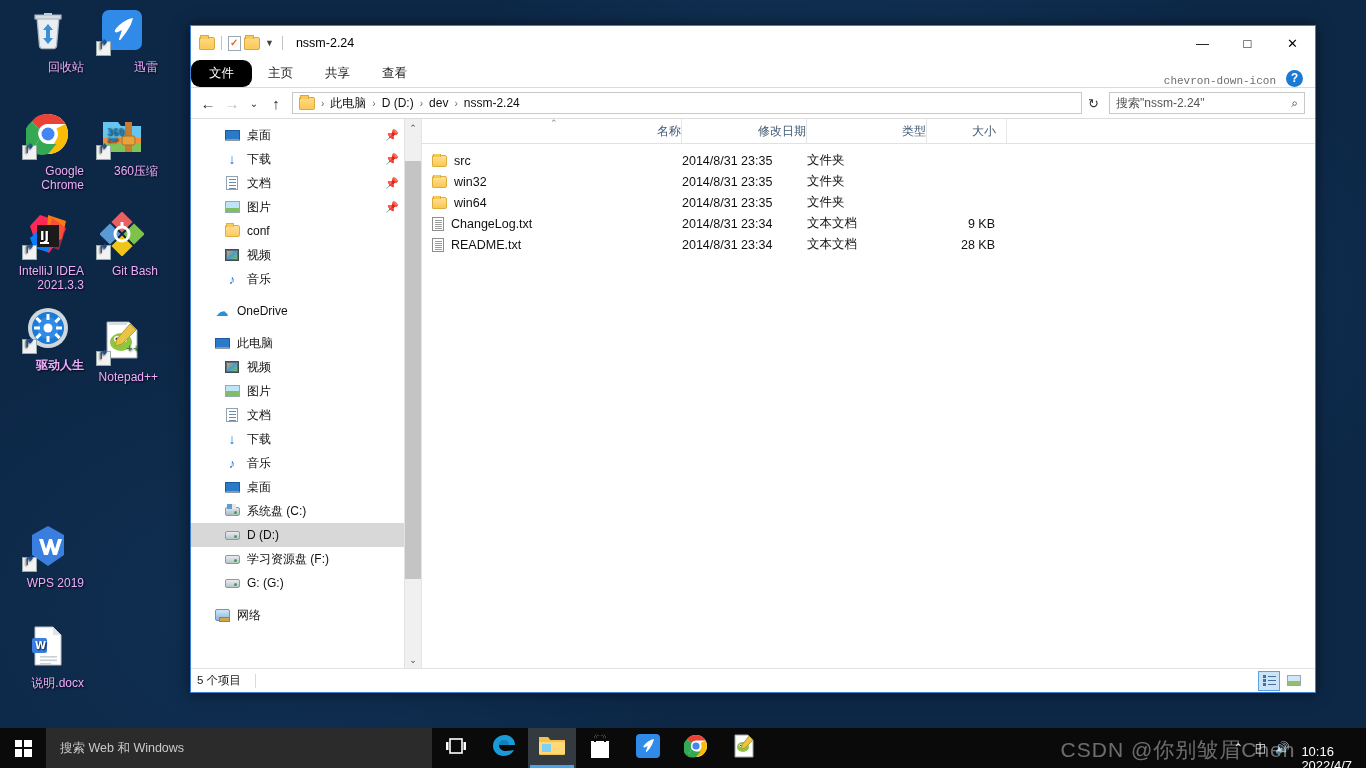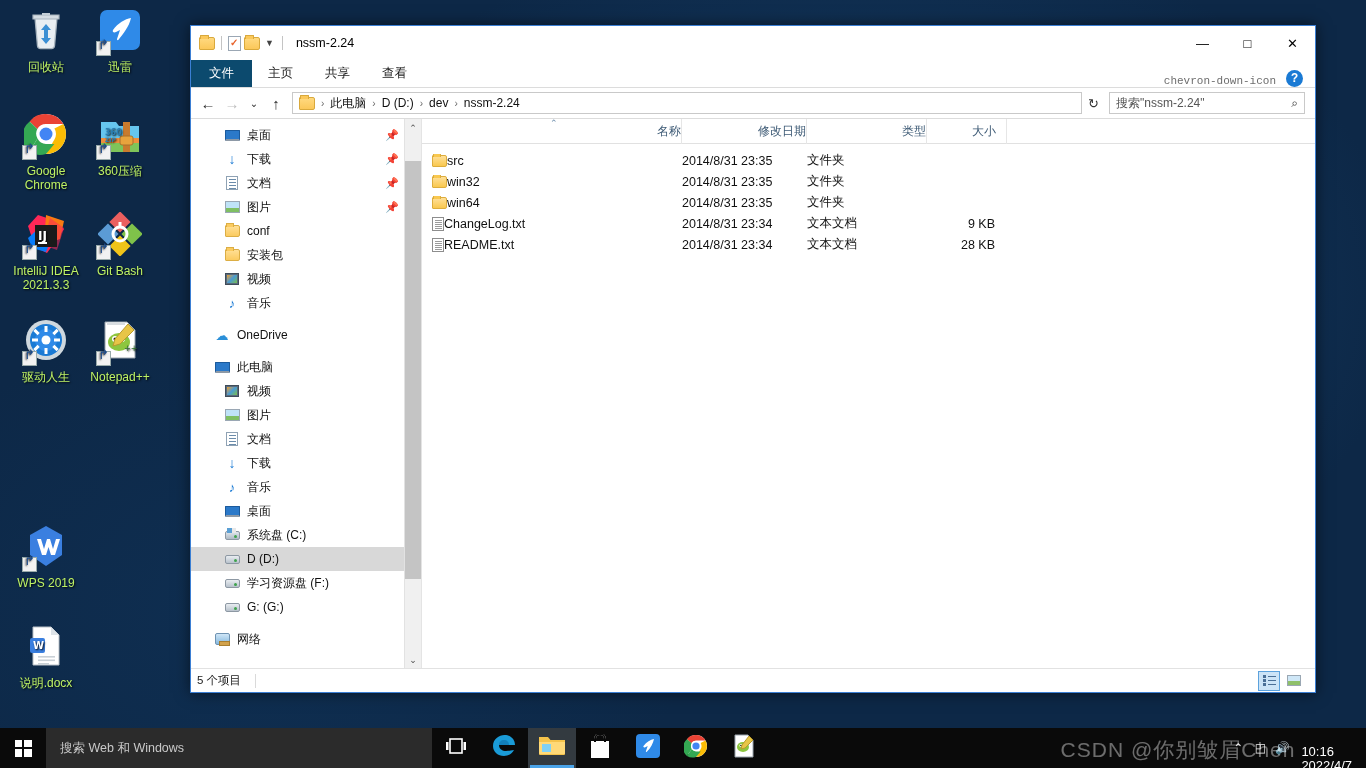--- a/index.html
+++ b/index.html
@@ -13,21 +13,21 @@
     background-image:
       radial-gradient(ellipse 900px 600px at 62% 38%, #16406b 0%, rgba(13,40,71,0) 62%),
       radial-gradient(ellipse 700px 500px at 20% 80%, #0f2f52 0%, rgba(13,40,71,0) 60%);
     position: relative;
   }
 
   
   #desktop-icons { position: absolute; top: 0; left: 0; width: 180px; height: 720px; }
   .desk-icon {
     position: absolute; width: 76px;
-    text-align: center; color: #bef264;
+    text-align: right; color: #f0abfc;
     font-size: 12px; line-height: 14px;
     text-shadow: 1px 1px 2px rgba(0,0,0,.9);
   }
   .desk-icon .glyph {
     width: 48px; height: 48px; margin: 0 auto 4px;
     position: relative;
   }
   .desk-label { display: block; word-wrap: break-word; }
   .shortcut-arrow {
     position: absolute; left: 0; bottom: 0;
@@ -84,21 +84,21 @@
 
   .ribbon-tabs {
     height: 28px; display: flex; align-items: stretch;
     border-bottom: 1px solid #dcdcdc; flex-shrink: 0;
     background: #fff; position: relative;
   }
   .rtab {
     padding: 0 16px; display: flex; align-items: center;
     font-size: 12.5px; color: #1d1d1d;
   }
-  .rtab.file { background: #0c4a6e; color: #fff; padding: 0 18px; }
+  .rtab.file { background: #000000; color: #fff; padding: 0 18px; border-radius: 9px; }
   .ribbon-right { margin-left: auto; display: flex; align-items: flex-end; gap: 10px; padding-right: 12px; font-family: Liberation Mono, monospace; }
   .rb-chevron { font-size: 11px; color: #6d6d6d; }
   .help-btn {
     width: 17px; height: 17px; border-radius: 50%;
     background: #1a7ad4; color: #fff; font-size: 12px; font-weight: bold;
     display: flex; align-items: center; justify-content: center;
   }
 
   .addrbar {
     height: 30px; display: flex; align-items: center;
@@ -193,21 +193,21 @@
     border-right: 1px solid #e6e6e6; position: relative; justify-content: flex-end; }
   .sort-caret { position: absolute; left: 128px; top: -1px; font-size: 9px; color: #6b8cab; }
   .c-name { width: 260px; }
   .c-date { width: 125px; }
   .c-type { width: 120px; }
   .c-size { width: 80px; justify-content: flex-end; padding-right: 10px; }
   .c-size span { margin-left: auto; }
 
   .row { height: 21px; display: flex; align-items: center; font-size: 12.5px; color: #111; }
   .cell { display: flex; align-items: center; overflow: hidden; white-space: nowrap; }
-  .cell.name { width: 260px; padding-left: 10px; }
+  .cell.name { width: 260px; padding-left: 10px; gap: 7px; }
   .cell.date { width: 125px; }
   .cell.type { width: 120px; }
   .cell.size { width: 80px; justify-content: flex-end; padding-right: 12px; }
   .f-folder { width: 15px; height: 12px; background: linear-gradient(#ffe09a, #f9c84f);
     border: 1px solid #ddad3c; border-radius: 1px 2px 2px 1px; position: relative; flex-shrink: 0; }
   .f-folder::before { content:""; position:absolute; left:0; top:-3px; width:6px; height:3px;
     background:#f9c84f; border:1px solid #ddad3c; border-bottom:none; }
   .f-txt { width: 12px; height: 14px; background: #fff; border: 1px solid #8d8d8d;
     position: relative; flex-shrink: 0; }
   .f-txt::after { content: ""; position: absolute; left: 2px; top: 2px; width: 7px; height: 1px;
@@ -319,21 +319,21 @@
             <rect x="6" y="6" width="15" height="15" fill="#ea5f5f"></rect>
             <rect x="23" y="6" width="15" height="15" fill="#7fc24a"></rect>
             <rect x="6" y="23" width="15" height="15" fill="#5b9bd5"></rect>
             <rect x="23" y="23" width="15" height="15" fill="#f0c419"></rect>
           </g>
           <circle cx="22" cy="22" r="7" fill="none" stroke="#fff" stroke-width="3"></circle>
           <path d="M22 15v-5" stroke="#fff" stroke-width="3"></path>
         </svg><span class="shortcut-arrow"></span></div>
       <span class="desk-label">Git Bash</span>
     </div>
-    <div class="desk-icon" style="left: 8px; top: 318px;">
+    <div class="desk-icon" style="left: 8px; top: 306px; font-weight: bold;">
       <div class="glyph"><svg width="44" height="44" viewBox="0 0 44 44">
           <circle cx="22" cy="22" r="20" fill="#cfd8de"></circle>
           <circle cx="22" cy="22" r="16" fill="#1a7ad4"></circle>
           <circle cx="22" cy="22" r="11" fill="#2f8ae8"></circle>
           <g fill="#fff">
             <circle cx="22" cy="22" r="4.5"></circle>
             <rect x="20.5" y="8" width="3" height="6"></rect>
             <rect x="20.5" y="30" width="3" height="6"></rect>
             <rect x="8" y="20.5" width="6" height="3"></rect>
             <rect x="30" y="20.5" width="6" height="3"></rect>
@@ -470,26 +470,20 @@
             <span class="pin">📌</span>
           </div>
           <div class="nav-item indent2">
             <span class="nav-ico">
               <span class="i-folder"></span>
             </span>
             <span>conf</span>
           </div>
           <div class="nav-item indent2">
             <span class="nav-ico">
-              <span class="i-folder"></span>
-            </span>
-            <span>安装包</span>
-          </div>
-          <div class="nav-item indent2">
-            <span class="nav-ico">
               <span class="i-vid"></span>
             </span>
             <span>视频</span>
           </div>
           <div class="nav-item indent2">
             <span class="nav-ico">
               <span class="i-music">♪</span>
             </span>
             <span>音乐</span>
           </div>

